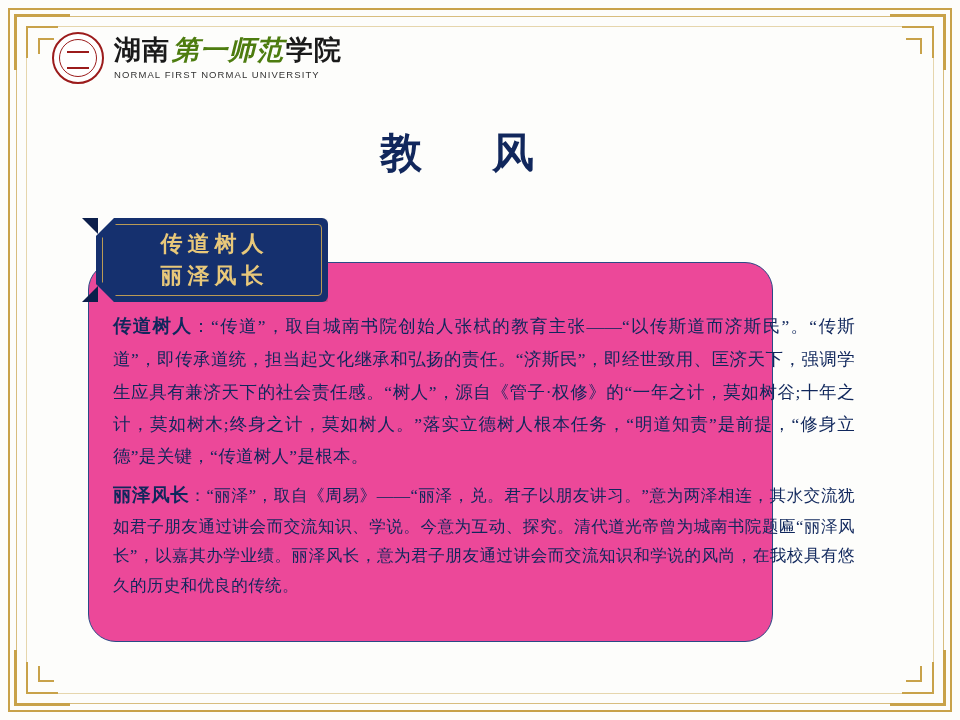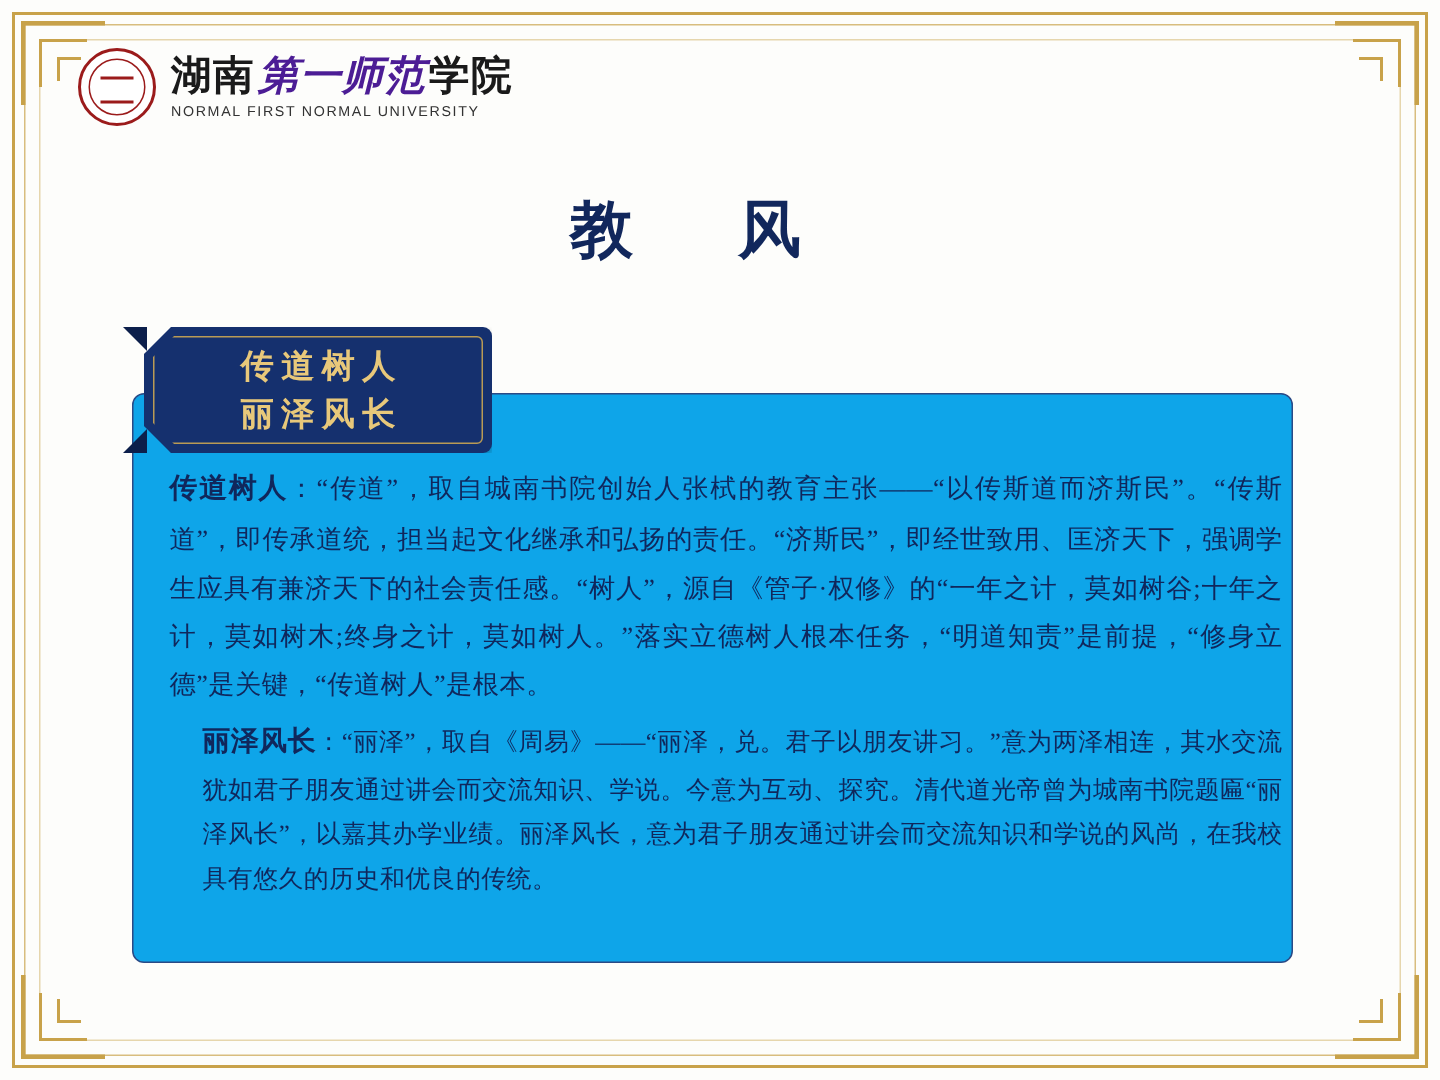--- a/index.html
+++ b/index.html
@@ -107,21 +107,21 @@
   .logo-cn {
     font-family: "Liberation Serif", serif;
     font-size: 27px;
     font-weight: bold;
     color: #1a1a1a;
     letter-spacing: 1px;
     line-height: 1.1;
     white-space: nowrap;
   }
   .logo-cn .cursive {
-    color: #4c1d95;
+    color: #4d7c0f;
     font-style: italic;
     font-family: "Liberation Serif", serif;
     padding: 0 2px;
     margin-top: 20px;
   }
   .logo-en {
     font-family: "Liberation Sans", sans-serif;
     font-size: 9.5px;
     color: #333;
     letter-spacing: 1.1px;
@@ -141,26 +141,26 @@
     font-weight: bold;
     color: #11275c;
     letter-spacing: 14px;
   }
 
   
   .card {
     position: absolute;
     left: 88px;
     top: 262px;
-    width: 774px;
+    width: 685px;
     height: 380px;
     border: 1.5px solid #2a4a86;
-    border-radius: 8px;
-    box-sizing: border-box;
-    background: #0ea5e9;
+    border-radius: 28px;
+    box-sizing: border-box;
+    background: #ec4899;
   }
 
   
   .banner {
     position: absolute;
     left: 96px;
     top: 218px;
     width: 232px;
     height: 84px;
     background: #15306e;
@@ -232,21 +232,20 @@
     margin: 0 0 6px 0;
     letter-spacing: 0.3px;
   }
   .para .lead {
     font-weight: bold;
     font-size: 18.5px;
   }
   .para-2 {
     font-size: 16.6px;
     line-height: 1.78;
-    margin-left: 22px;
   }
 </style>
 </head>
 <body>
 
 <div class="slide">
 
   <div class="frame-outer"></div>
   <div class="frame-inner"></div>
   <div class="frame-thin"></div>

